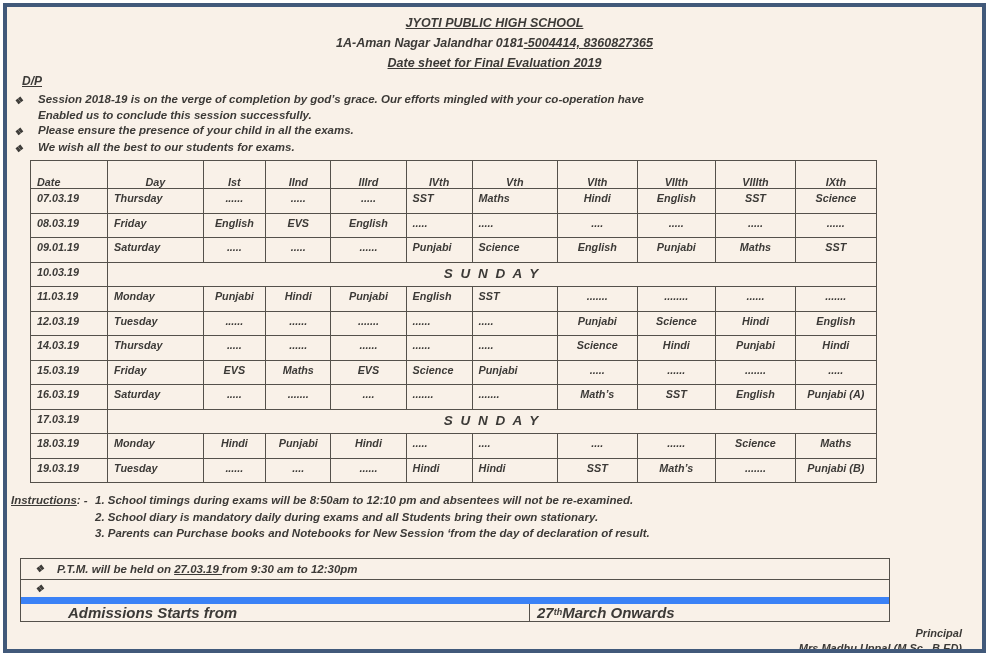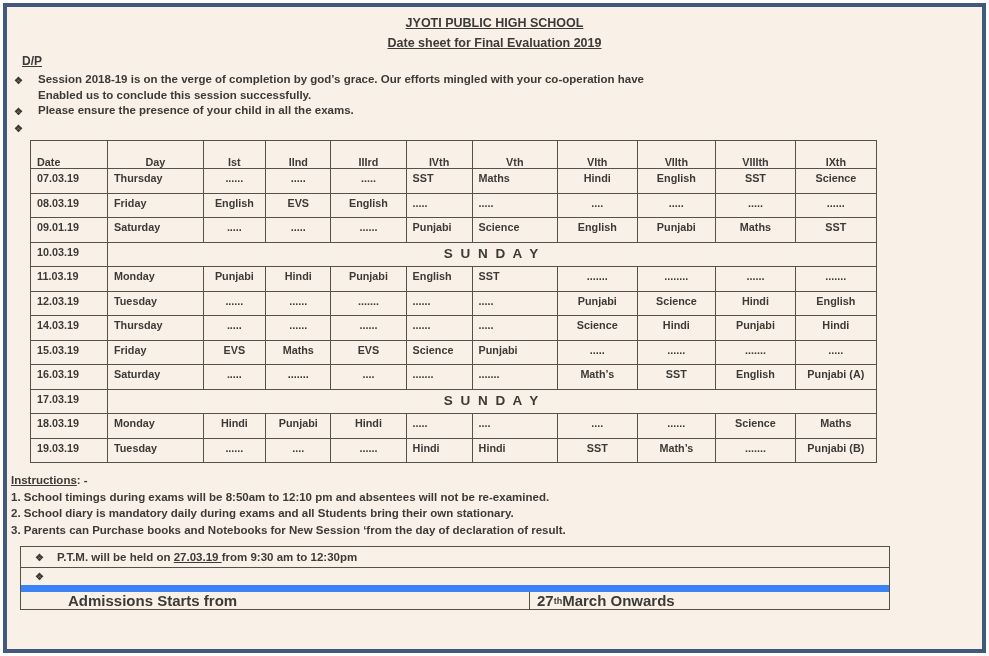--- a/index.html
+++ b/index.html
@@ -1,19 +1,19 @@
 <!DOCTYPE html>
 <html><head>
 <meta charset="utf-8">
 <style>
   * { margin:0; padding:0; box-sizing:border-box; }
   body { background:#fff; }
   .page {
     position:relative; width:989px; height:656px; background:#ffffff;
-    font-family:"Liberation Sans", sans-serif; font-weight:bold; color:#3c3a37;
+    font-family:"Liberation Sans", sans-serif; font-weight:bold; color:#3c3a37;font-style:italic;
   }
   .frame {
     position:absolute; left:3px; top:3px; right:3px; bottom:3px;
     border:4px solid #41597a; background:#f9f1e8; overflow:hidden;
   }
   .u { text-decoration:underline; }
 
   
   .doc-header { text-align:center; padding-top:6px; }
   .doc-header .line { font-size:12.5px; line-height:20px; }
@@ -34,21 +34,21 @@
     vertical-align:top; padding-top:3px; overflow:hidden; white-space:nowrap;
   }
   table.sheet th { height:17px; text-align:center; padding-top:15px; vertical-align:middle; }
   table.sheet td { height:24.5px; text-align:center; }
   table.sheet .al { text-align:left; padding-left:6px; }
   table.sheet td.sunday {
     text-align:center; font-size:13.5px; letter-spacing:2px; 
   }
 
   
-  .instructions { display:flex; margin:9px 0 8px 4px;flex-direction:column; }
+  .instructions { display:flex; margin:9px 0 16px 4px; }
   .instr-label { width:84px; font-size:11.5px; line-height:16.5px; }
   .instr-items .item { font-size:11.5px; line-height:16.5px; }
 
   
   .fbox { margin:4px 0 0 13px; width:870px; border:1px solid #55514b; }
   .fbox-row { display:flex; align-items:center; height:20px; font-size:11.5px; }
   .fbox-row + .fbox-row { border-top:1px solid #55514b; }
   .fbox-row .bullet { width:22px; margin-left:14px; font-size:10px; }
   .fbox-row.second { height:18px; }
   .adm-row { display:flex; border-top:7px solid #3b82f6; height:24px; align-items:center; }
@@ -62,36 +62,38 @@
   .signature .line { font-size:11px; line-height:15px; }
 </style>
 </head>
 <body>
 
 <div class="page">
   <div class="frame">
 
     <div class="doc-header">
       <div class="line u">JYOTI PUBLIC HIGH SCHOOL</div>
+      <div class="line"><span>1A-Aman Nagar Jalandhar 0181</span><span class="u">-5004414, 8360827365</span></div>
       <div class="line u">Date sheet for Final Evaluation 2019</div>
     </div>
 
     <div class="salutation u">D/P</div>
 
     <div class="notes">
         <div class="note-row">
           <span class="bullet">❖</span>
           <div class="note-text">Session 2018-19 is on the verge of completion by god’s grace. Our efforts mingled with your co-operation have<div>Enabled us to conclude this session successfully.</div></div>
         </div>
         <div class="note-row">
           <span class="bullet">❖</span>
           <div class="note-text">Please ensure the presence of your child in all the exams.</div>
         </div>
         <div class="note-row">
           <span class="bullet">❖</span>
+          <div class="note-text">We wish all the best to our students for exams.</div>
         </div>
       </div>
 
     <table class="sheet">
       <colgroup>
           <col style="width: 9.1%;">
           <col style="width: 11.3%;">
           <col style="width: 7.4%;">
           <col style="width: 7.7%;">
           <col style="width: 8.9%;">
@@ -279,15 +281,19 @@
       <div class="adm-row">
         <div class="adm-left">Admissions Starts from</div>
         <div class="adm-right">
             <span>27</span>
             <sup>th</sup>
             <span> March Onwards</span>
           </div>
       </div>
     </div>
 
+    <div class="signature">
+      <div class="line">Principal</div>
+      <div class="line">Mrs Madhu Uppal (M.Sc., B.ED)</div>
+    </div>
 
   </div>
 </div>
 
 </body></html>

